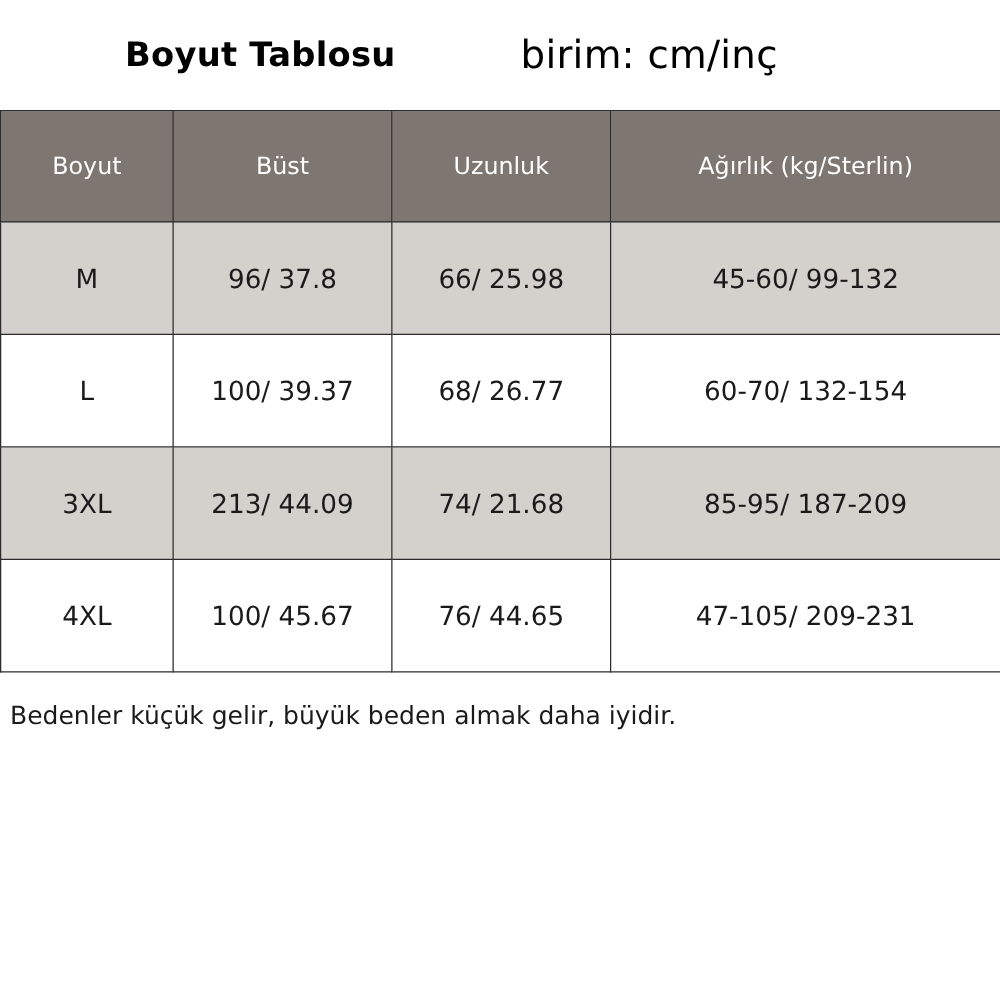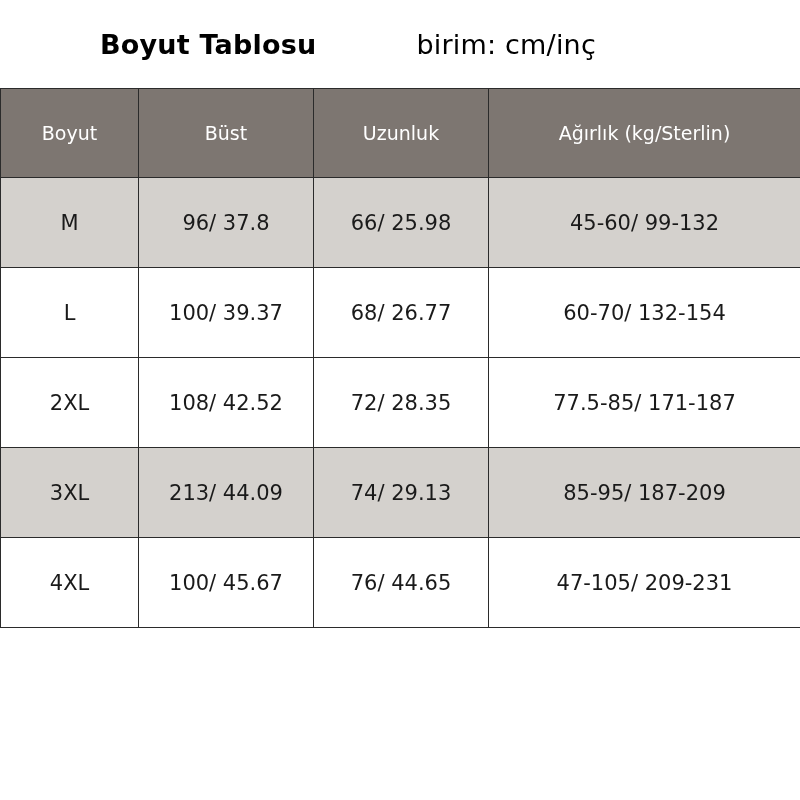--- a/index.html
+++ b/index.html
@@ -27,21 +27,21 @@
     padding: 0 0 0 0;
   }
   .title-main {
     font-size: 27px;
     font-weight: bold;
     color: #000;
     margin-left: 100px;
     letter-spacing: 0.2px;
   }
   .title-unit {
-    font-size: 27px;
+    font-size: 31px;
     font-weight: normal;
     color: #000;
     margin-left: 100px;
     letter-spacing: 0.2px;
   }
   table.size-table {
     border-collapse: collapse;
     width: 800px;
     table-layout: fixed;
   }
@@ -109,35 +109,30 @@
         <td>96/ 37.8</td>
         <td>66/ 25.98</td>
         <td>45-60/ 99-132</td>
       </tr>
       <tr>
         <td>L</td>
         <td>100/ 39.37</td>
         <td>68/ 26.77</td>
         <td>60-70/ 132-154</td>
       </tr>
-      <tr>
-        <td>2XL</td>
-        <td>108/ 42.52</td>
-        <td>72/ 28.35</td>
-        <td>77.5-85/ 171-187</td>
-      </tr>
       <tr class="shaded">
         <td>3XL</td>
         <td>213/ 44.09</td>
-        <td>74/ 29.13</td>
+        <td>74/ 21.68</td>
         <td>85-95/ 187-209</td>
       </tr>
       <tr>
         <td>4XL</td>
         <td>100/ 45.67</td>
         <td>76/ 44.65</td>
         <td>47-105/ 209-231</td>
       </tr>
     </tbody>
   </table>
 
+  <div class="footer-note">Bedenler küçük gelir, büyük beden almak daha iyidir.</div>
 
 </div>
 
 </body></html>

